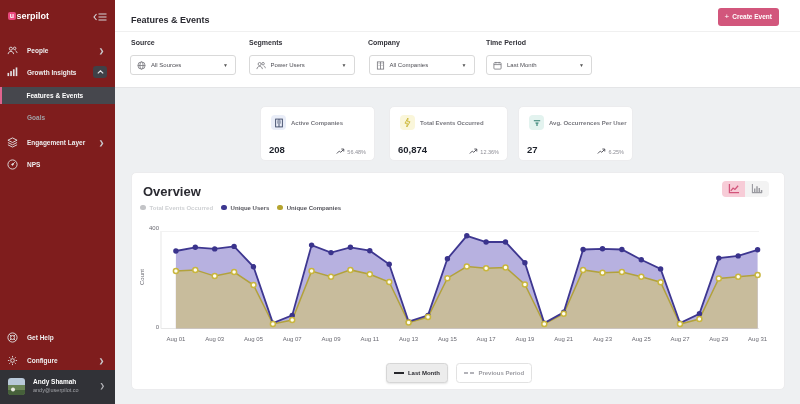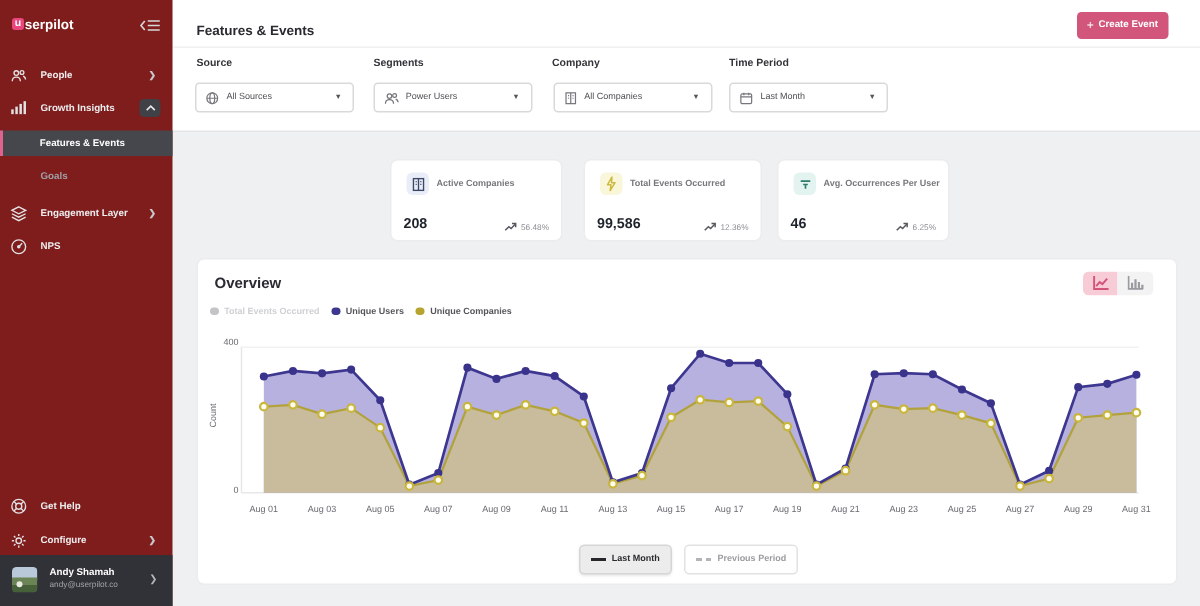--- a/index.html
+++ b/index.html
@@ -33,21 +33,21 @@
 .fsel .caret { position:absolute; right:7px; color:#555; font-size:5px; }
 
 .card { position:absolute; top:106px; width:115px; height:55px; background:#fff; border:1px solid #ececee; border-radius:5px; }
 .cicon { position:absolute; left:10px; top:8px; width:15px; height:15px; border-radius:4px; display:flex; align-items:center; justify-content:center; }
 .clabel { position:absolute; left:30px; top:12.5px; font-size:6px; color:#77777e; font-weight:bold; white-space:nowrap; }
 .cval { position:absolute; left:8px; top:37px; font-size:9.5px; font-weight:bold; color:#1e222b; }
 .ctrend { position:absolute; right:8px; top:41px; font-size:5.5px; color:#8e8e96; display:flex; align-items:center; }
 .ctrend svg { margin-right:2.5px; }
 
 .chartcard { position:absolute; left:16px; top:172px; width:654px; height:218px; background:#fff; border:1px solid #ececee; border-radius:5px; }
-.ovtitle { position:absolute; left:11px; top:11px; font-size:10px; font-weight:bold; color:#2a2a31; }
+.ovtitle { position:absolute; left:11px; top:11px; font-size:13px; font-weight:bold; color:#2a2a31; }
 .toggles { position:absolute; left:590px; top:7.5px; display:flex; border-radius:4px; overflow:hidden; }
 .tog { width:23.3px; height:16px; display:flex; align-items:center; justify-content:center; }
 .tog1 { background:#f7ccd7; }
 .tog2 { background:#f3f3f3; }
 .legend { position:absolute; left:8px; top:31.5px; display:flex; align-items:center; font-size:6px; color:#55555c; font-weight:bold; }
 .ld { width:5.5px; height:5.5px; border-radius:50%; margin-right:4px; }
 .legend .item { display:flex; align-items:center; margin-right:8px; }
 .dis { color:#ced0d3; }
 .plotwrap { position:absolute; left:0; top:50px; width:654px; height:128px; }
 .axl { font-size:6px; fill:#6a6a72; font-family:"Liberation Sans",sans-serif; }
@@ -113,34 +113,34 @@
           <path d="M6.5 1h3v3"></path>
         </svg>56.48%</div>
   </div>
   <div class="card" style="left:274px; width:119px;">
     <div class="cicon" style="background:#faf6da;">
         <svg width="9" height="11" viewBox="0 0 10 12" fill="none" stroke="#cdb93e" stroke-width="1.1">
           <path d="M5.5 1 2.2 6.8h2.6L4.2 11l3.6-5.8H5.2z" stroke-linejoin="round"></path>
         </svg>
       </div>
     <div class="clabel">Total Events Occurred</div>
-    <div class="cval">99,586</div>
+    <div class="cval">60,874</div>
     <div class="ctrend"><svg width="9" height="7" viewBox="0 0 11 8" fill="none" stroke="#57575f" stroke-width="1.2">
           <path d="M1 6.5 4 3.5 5.8 5 9.5 1.2"></path>
           <path d="M6.5 1h3v3"></path>
         </svg>12.36%</div>
   </div>
   <div class="card" style="left:403px;">
     <div class="cicon" style="background:#e3f3ef;">
         <svg width="10" height="10" viewBox="0 0 11 11" fill="none" stroke="#2d7d6e" stroke-width="1.2">
           <path d="M2 3h7M3.8 5.5h3.4M5.5 5.5v3.2"></path>
         </svg>
       </div>
     <div class="clabel">Avg. Occurrences Per User</div>
-    <div class="cval">46</div>
+    <div class="cval">27</div>
     <div class="ctrend"><svg width="9" height="7" viewBox="0 0 11 8" fill="none" stroke="#57575f" stroke-width="1.2">
           <path d="M1 6.5 4 3.5 5.8 5 9.5 1.2"></path>
           <path d="M6.5 1h3v3"></path>
         </svg>6.25%</div>
   </div>
 
   <div class="chartcard">
     <div class="ovtitle">Overview</div>
     <div class="toggles">
       <div class="tog tog1">

